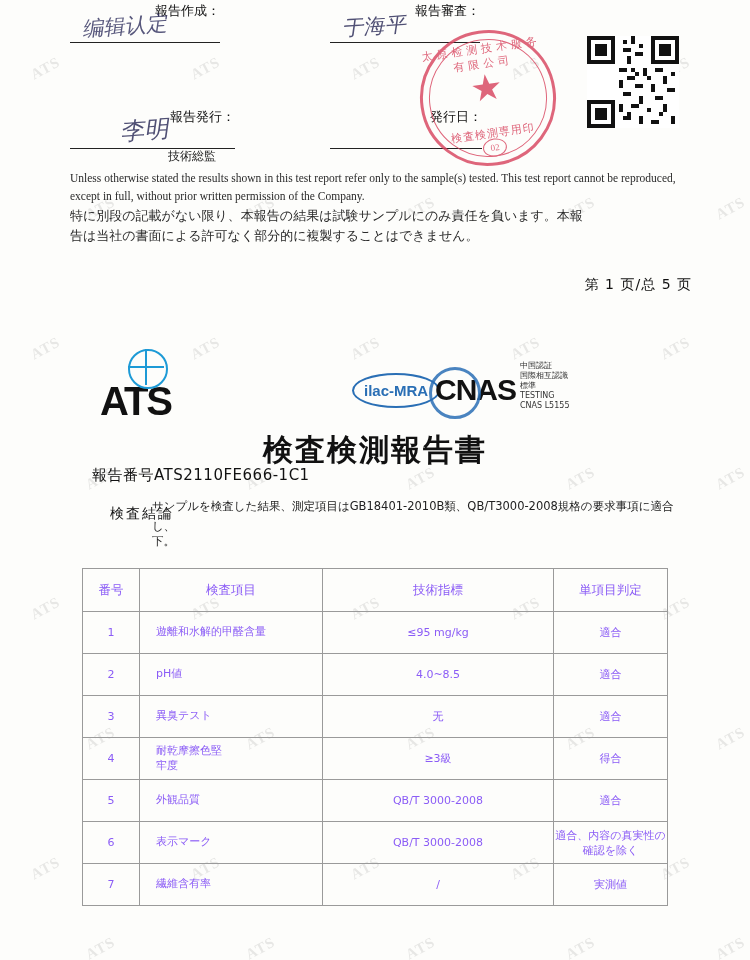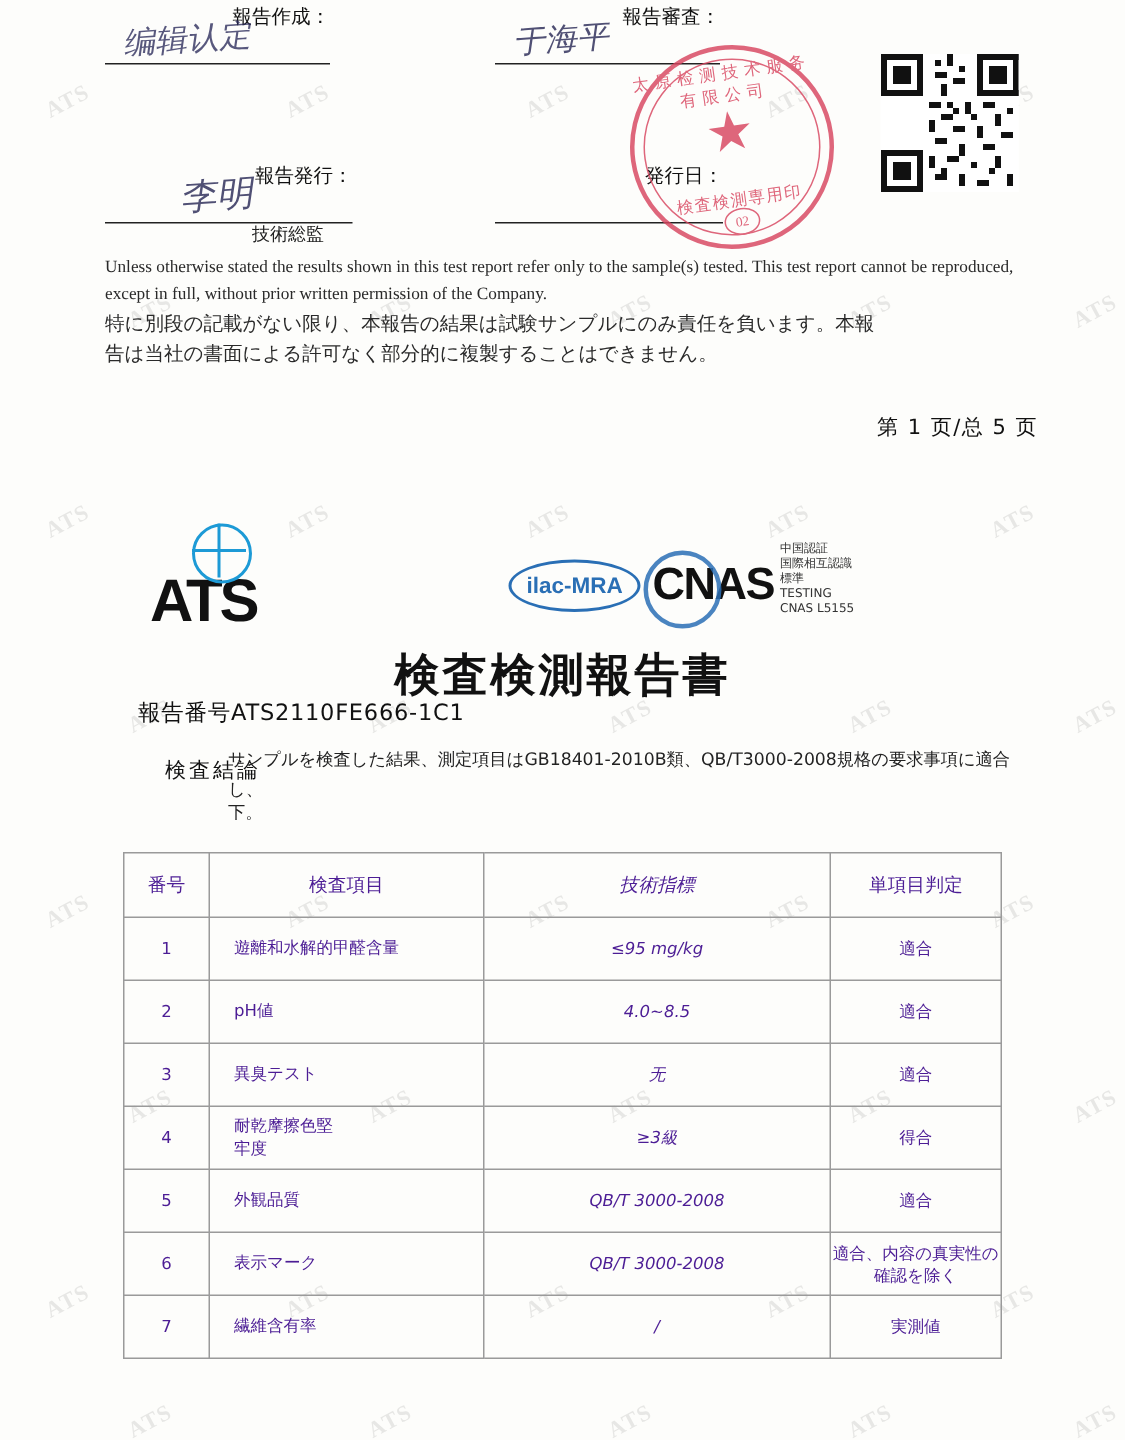--- a/index.html
+++ b/index.html
@@ -159,31 +159,31 @@
 
   
   table.rt{
     position:absolute;left:82px;top:568px;width:586px;
     border-collapse:collapse;
     background:transparent;
   }
   table.rt th, table.rt td{
     border:1px solid #9a9a9a;
     font-family:"DejaVu Sans", sans-serif;
-    color:#4c1d95;
+    color:#8b5cf6;
     padding:0;
     text-align:center;
     vertical-align:middle;
   }
   table.rt th{font-size:12.5px;height:42px;font-weight:400;}
   table.rt td{font-size:11px;height:41px;}
   table.rt td.item{text-align:left;padding-left:16px;font-size:11px;line-height:1.35;}
   .col1{width:56px;}
   .col2{width:166px;}
-  .col3{width:230px;font-style:italic;}
+  .col3{width:230px;}
   .col4{width:auto;}
 </style>
 </head>
 <body>
 
 <div id="wm-layer">
     <div class="wm" style="left: 30px; top: 60px;">ATS</div>
     <div class="wm" style="left: 190px; top: 60px;">ATS</div>
     <div class="wm" style="left: 350px; top: 60px;">ATS</div>
     <div class="wm" style="left: 510px; top: 60px;">ATS</div>
@@ -325,21 +325,21 @@
 <div class="pageno">第 1 页/总 5 页</div>
 
 <div class="logos">
 
   <div class="ats-logo">
     <div class="ats-globe"></div>
     <div class="ats-word">ATS</div>
   </div>
 
 
-  <div class="mark" style="left:244px;top:18px;">
+  <div class="mark" style="left:257px;top:18px;">
     <div class="ilac">ilac-MRA</div>
   </div>
 
   <div class="mark" style="left:340px;top:18px;">
     <div style="position:relative;display:inline-block;">
       <span class="cnas-ring"></span>
       <span class="cnas">CNAS</span>
     </div>
   </div>
 

